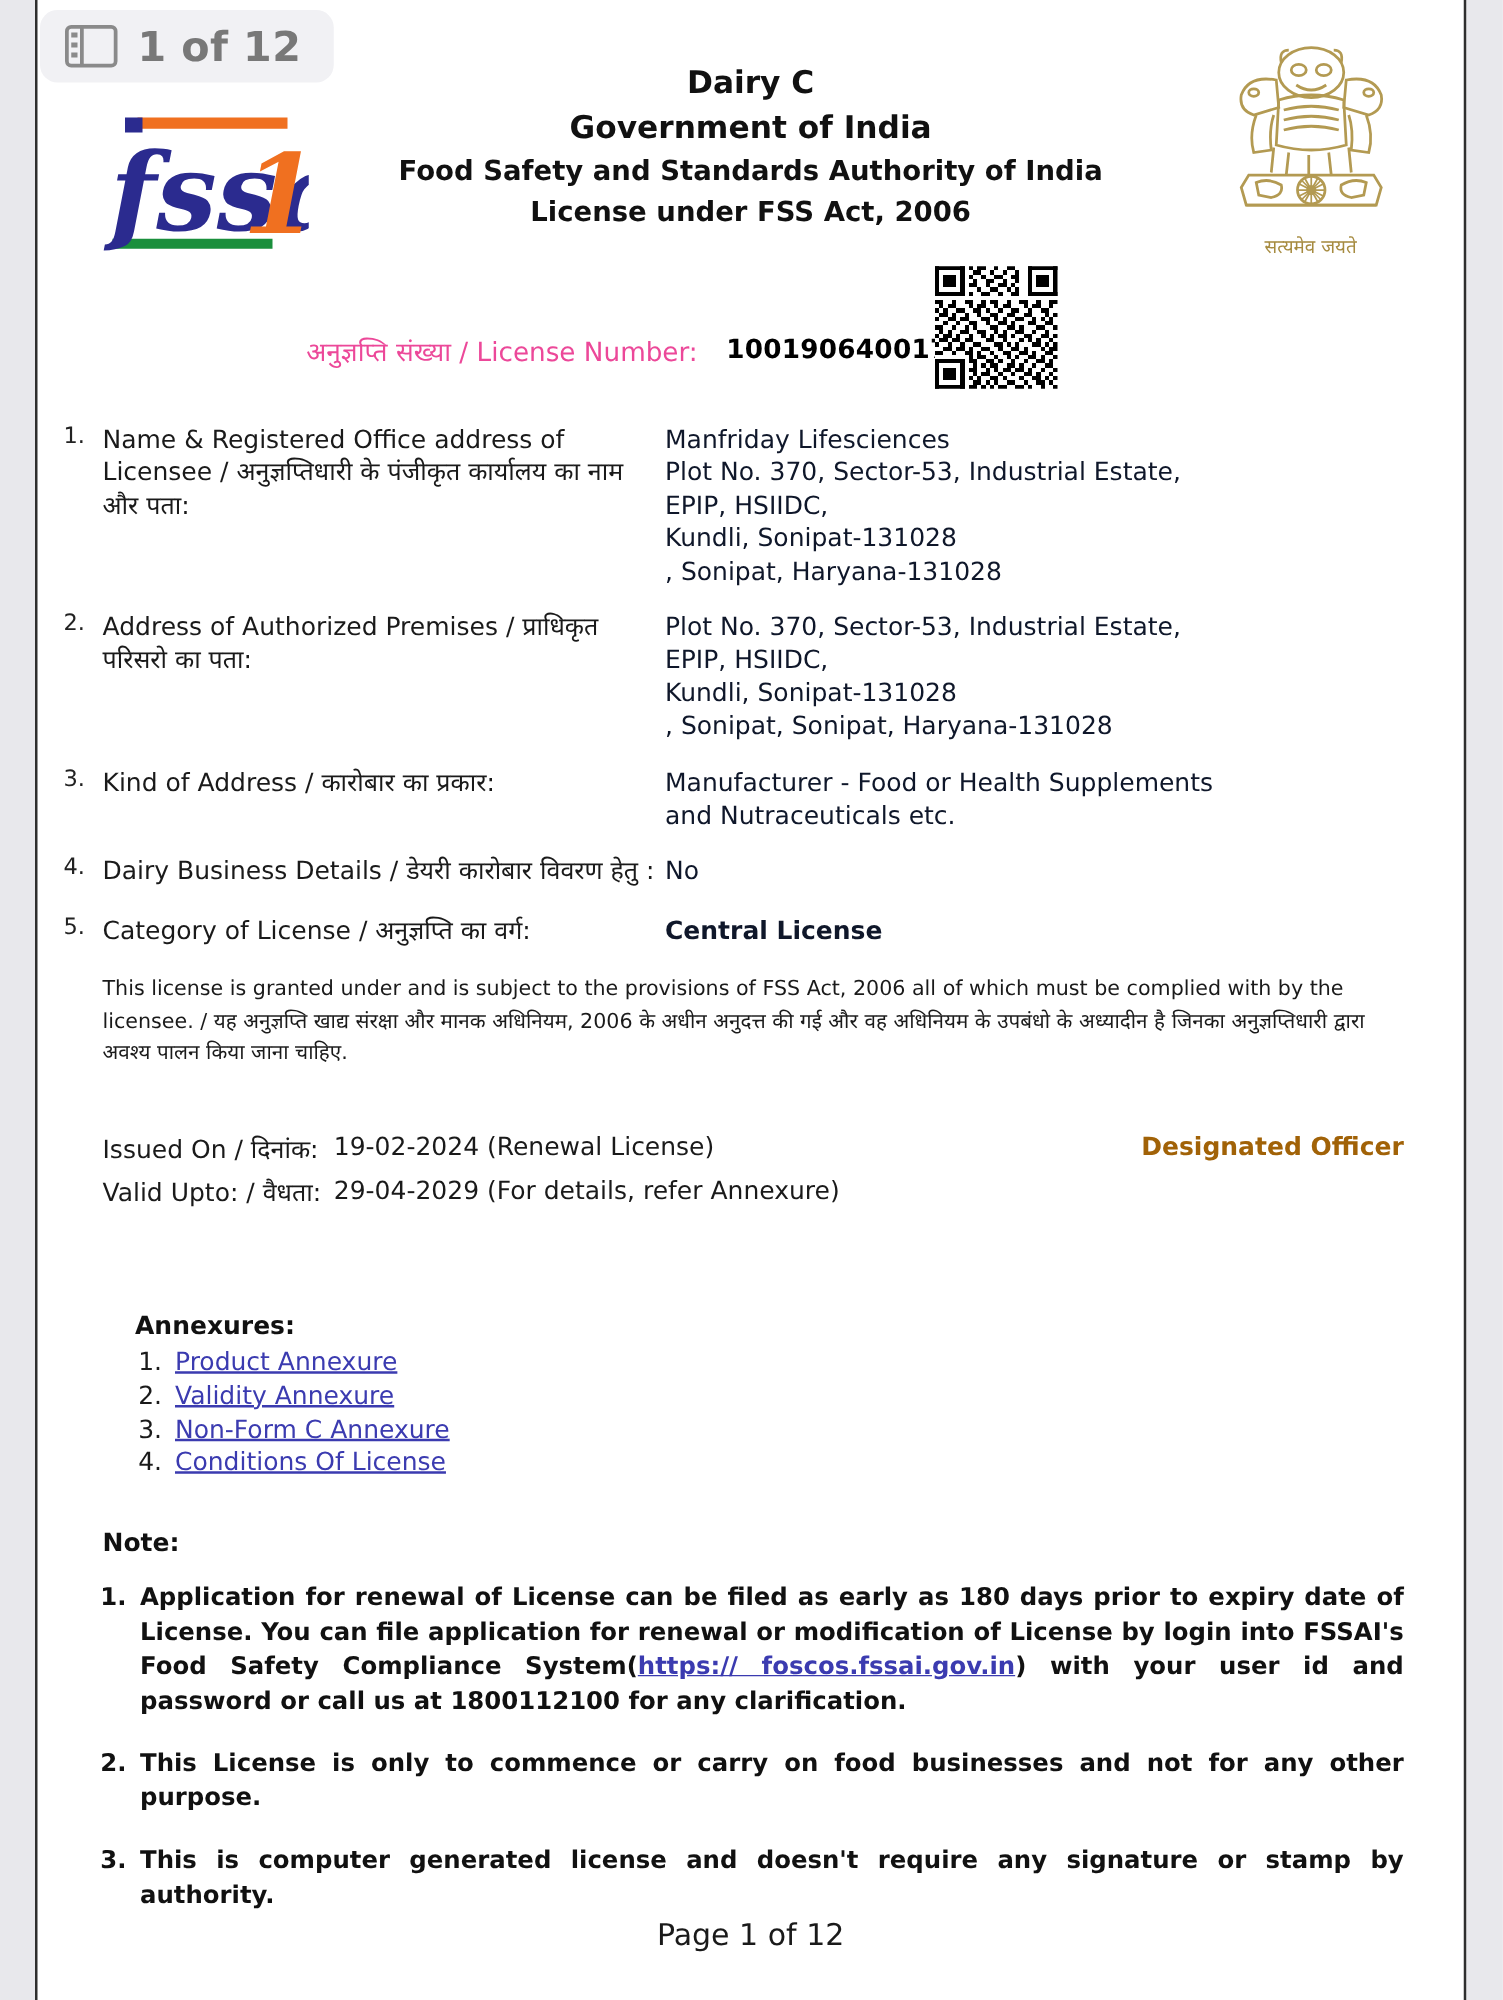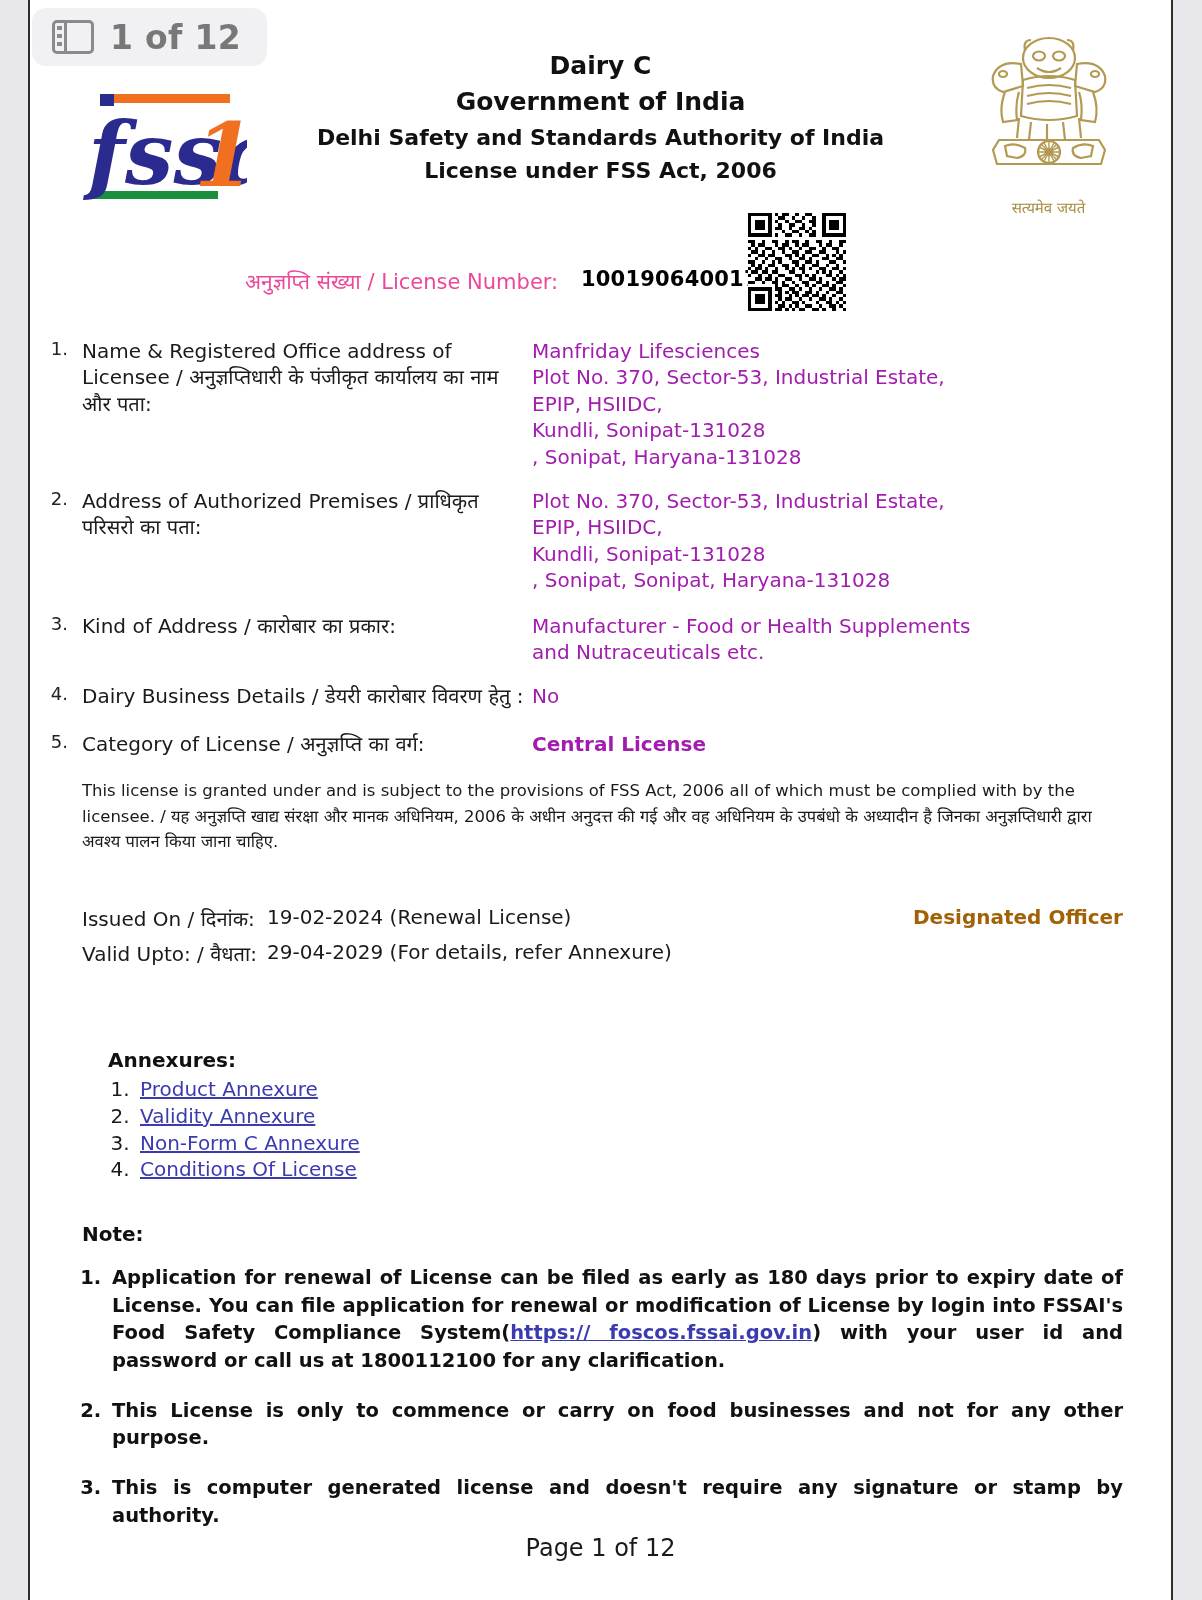--- a/index.html
+++ b/index.html
@@ -72,21 +72,21 @@
   #fssai-logo {
     position: absolute; left: 52px; top: 88px;
     width: 165px; height: 118px;
   }
   #emblem {
     position: absolute; right: 40px; top: 30px;
     width: 165px; height: 185px;
     text-align: center;
   }
   #emblem .motto {
-    font-size: 15px; color: #a68b40; margin-top: 13px;
+    font-size: 15px; color: #a68b40; margin-top: 2px;
     font-family: "DejaVu Sans", sans-serif;
   }
   #hdr-titles {
     position: absolute; left: 250px; right: 250px; top: 48px;
     text-align: center;
     color: #111;
   }
   #hdr-titles .t1 { font-size: 25px; font-weight: bold; line-height: 1.45; }
   #hdr-titles .t2 { font-size: 25px; font-weight: bold; line-height: 1.45; }
   #hdr-titles .t3 { font-size: 22px; font-weight: bold; line-height: 1.5; }
@@ -119,21 +119,21 @@
   .fnum {
     width: 52px; flex: 0 0 52px;
     text-align: right; padding-right: 14px;
     font-size: 18px; color: #222;
   }
   .flabel {
     width: 450px; flex: 0 0 450px;
     font-size: 20px; color: #1a1a1a; line-height: 1.32;
   }
   .fvalue {
-    flex: 1; font-size: 20px; color: #a21caf; line-height: 1.32;
+    flex: 1; font-size: 20px; color: #0f172a; line-height: 1.32;
   }
   .fvalue.bold { font-weight: bold; }
   .fvalue div { white-space: pre; }
 
   
   #disclaimer {
     position: absolute; left: 52px; right: 58px; top: 778px;
     font-size: 16.5px; color: #1a1a1a; line-height: 1.55;
     text-align: left;
   }
@@ -205,21 +205,21 @@
             <rect x="18" y="6" width="14" height="12" fill="#2b2b8f"></rect>
             <rect x="8" y="103" width="128" height="8" fill="#1a8f3c"></rect>
             <text x="6" y="96" font-family="DejaVu Serif, serif" font-style="italic" font-weight="bold" font-size="86" fill="#2b2b8f">fssa</text>
             <text x="112" y="98" font-family="DejaVu Serif, serif" font-style="italic" font-weight="bold" font-size="88" fill="#f07020">1</text>
           </svg>
         </div>
 
         <div id="hdr-titles">
           <div class="t1">Dairy C</div>
           <div class="t2">Government of India</div>
-          <div class="t3">Delhi Safety and Standards Authority of India</div>
+          <div class="t3">Food Safety and Standards Authority of India</div>
           <div class="t4">License under FSS Act, 2006</div>
         </div>
 
         <div id="emblem">
           <svg viewBox="0 0 160 150" width="160" height="150">
             <g fill="none" stroke="#b39a52" stroke-width="2.2">
 
               <ellipse cx="80" cy="28" rx="26" ry="20"></ellipse>
               <ellipse cx="70" cy="26" rx="6" ry="4.5"></ellipse>
               <ellipse cx="90" cy="26" rx="6" ry="4.5"></ellipse>

